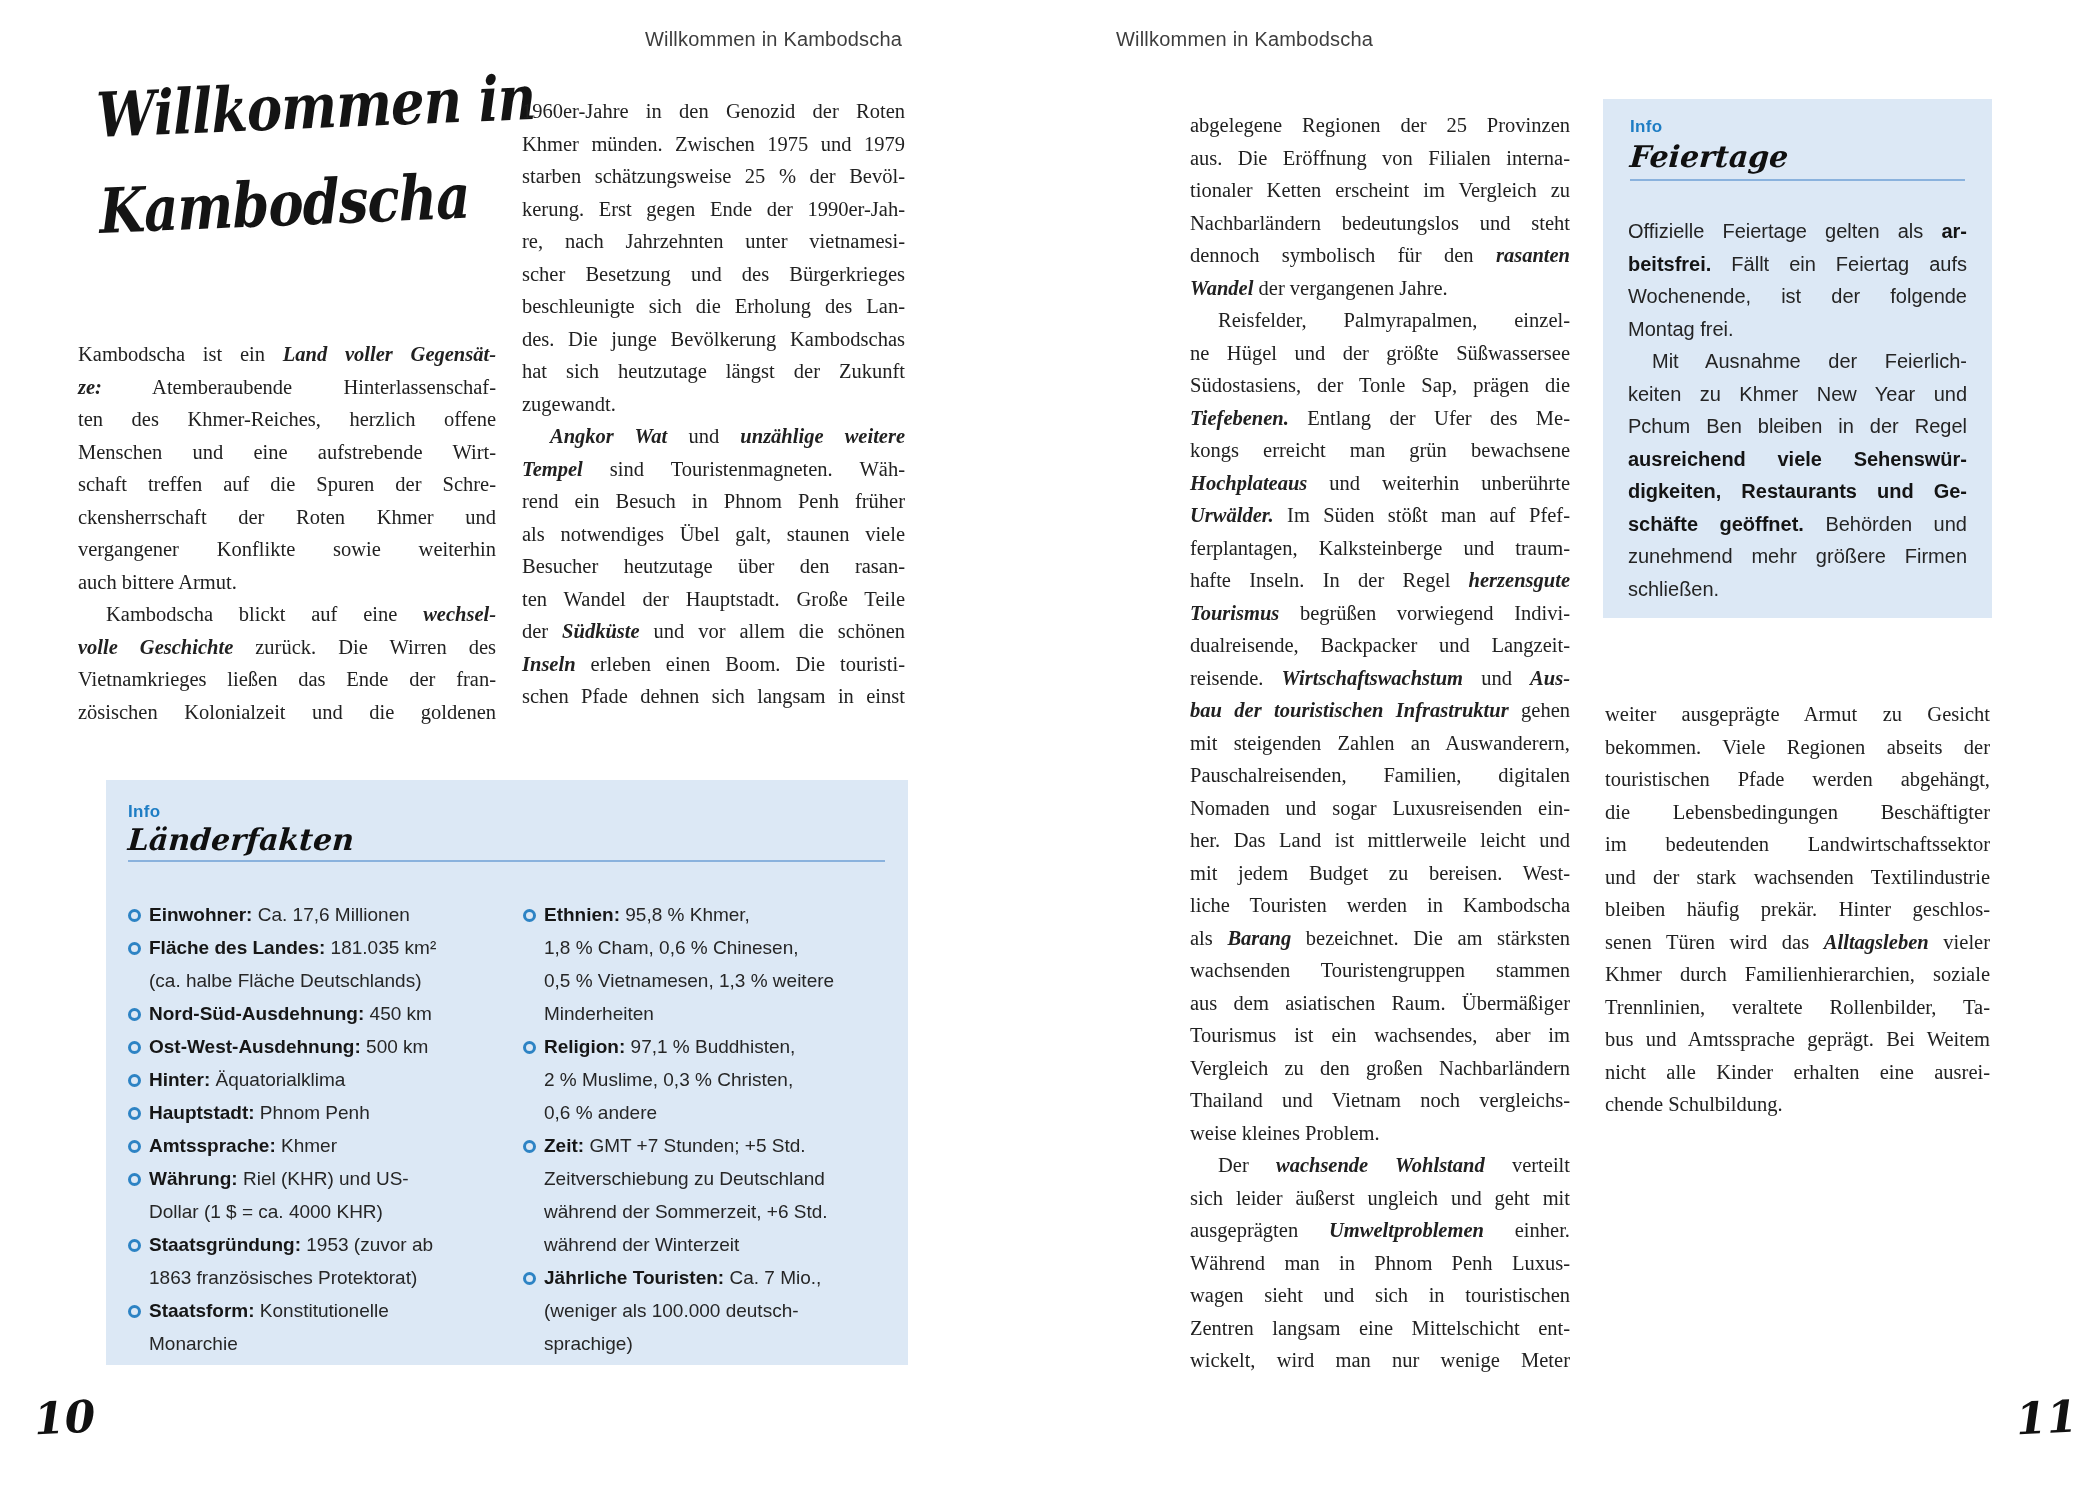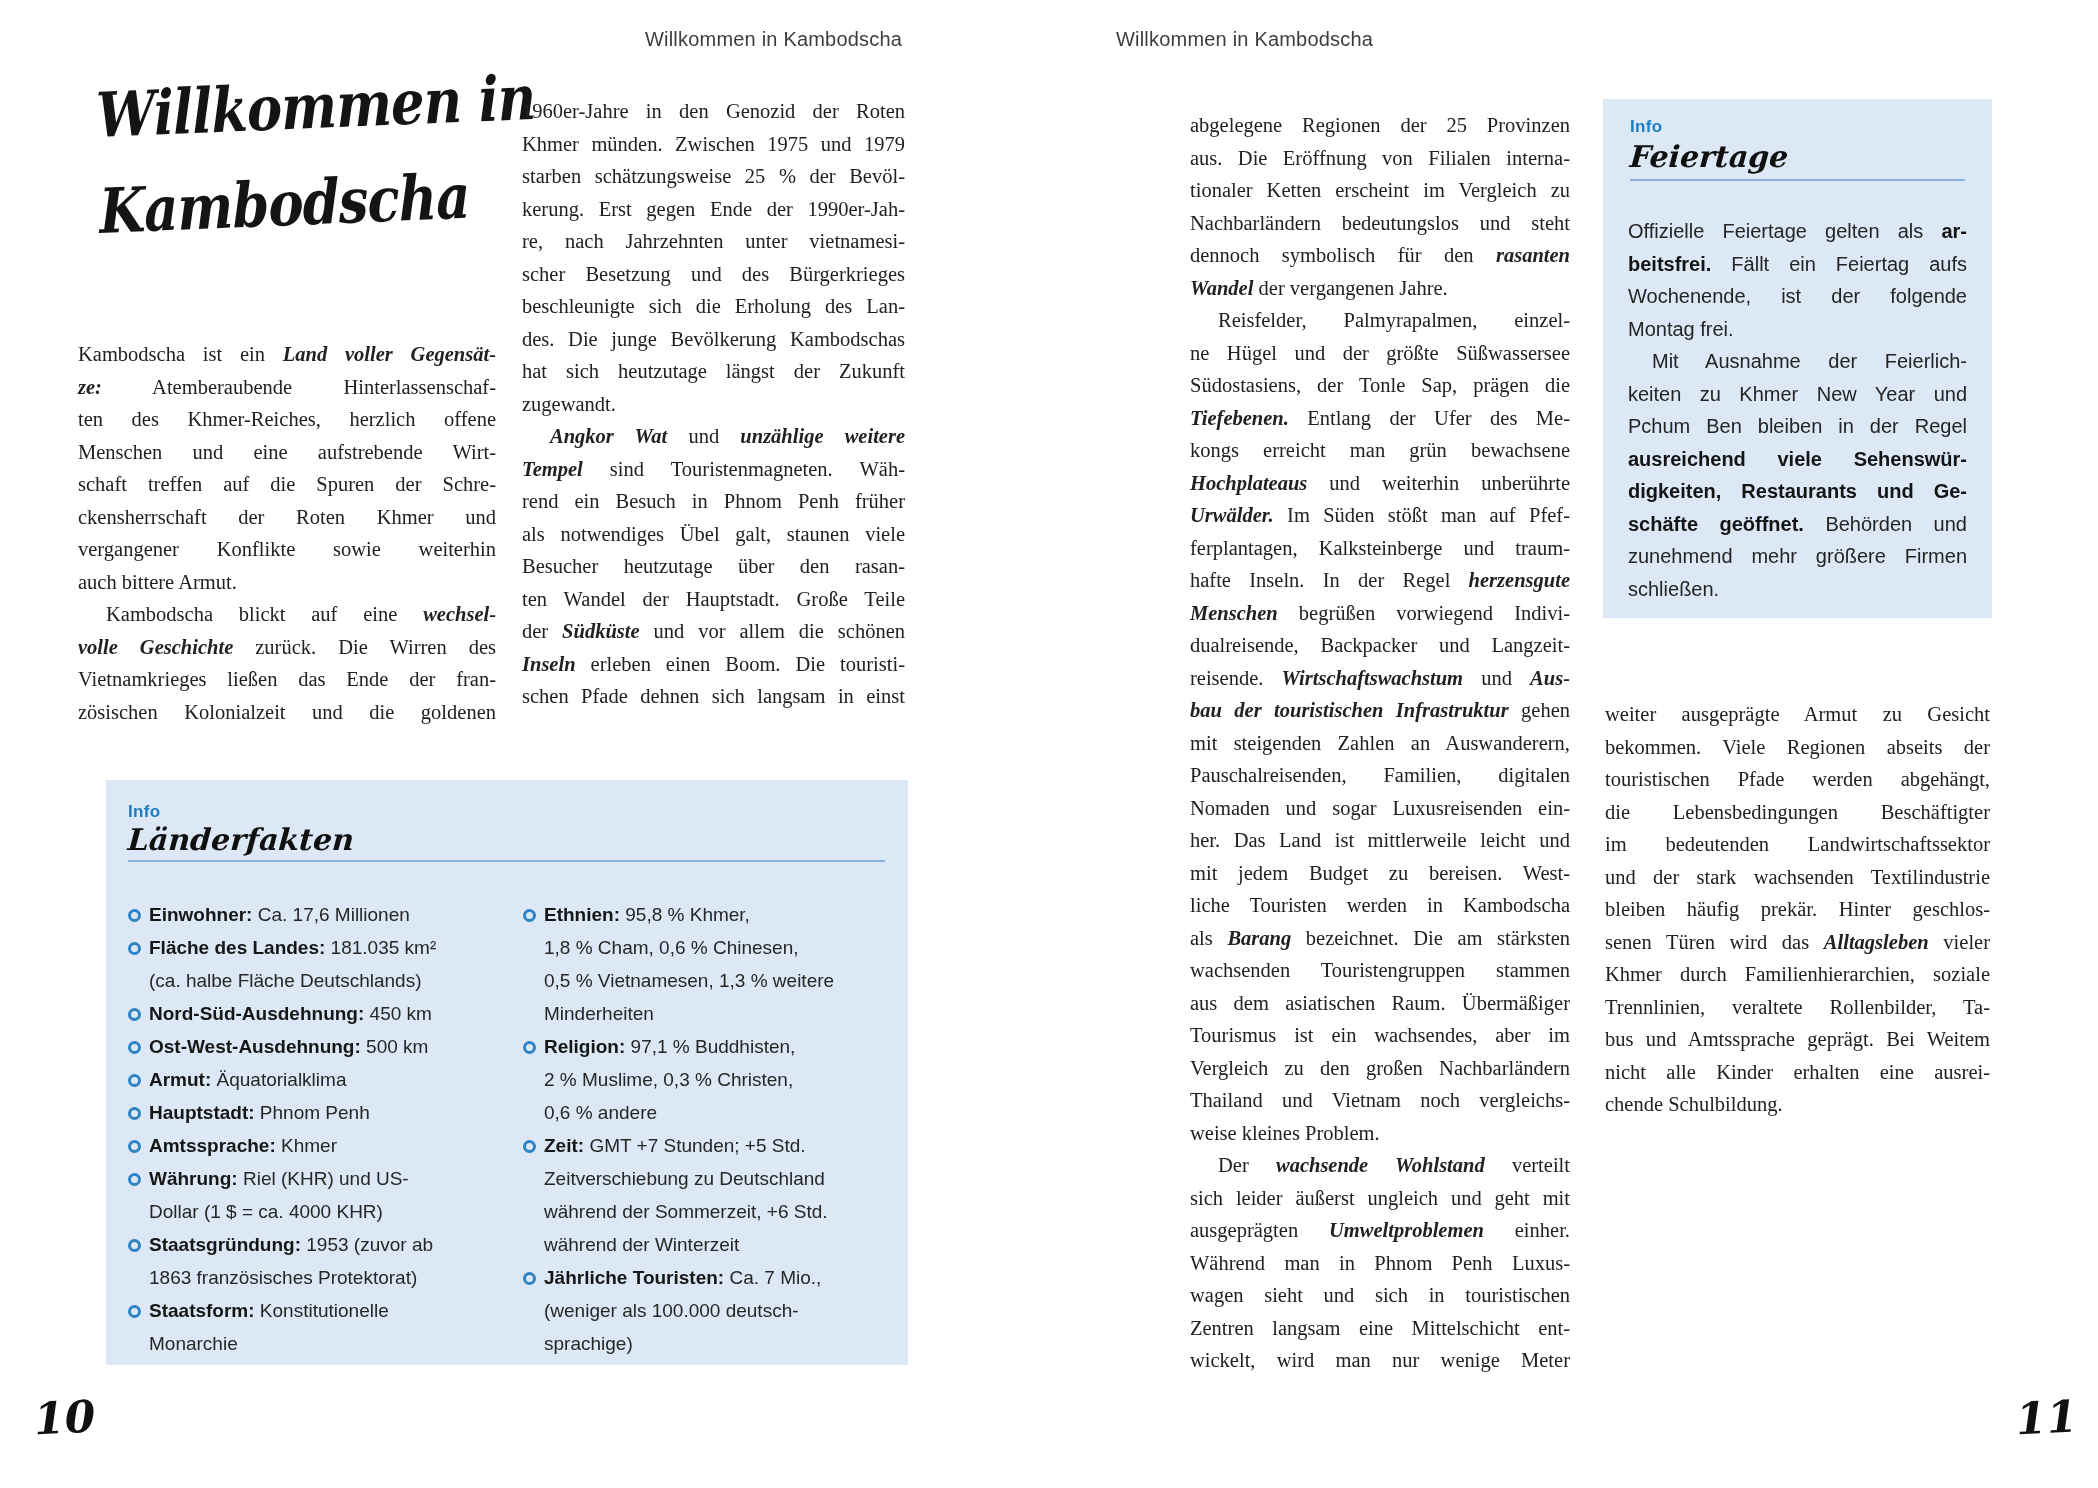--- a/index.html
+++ b/index.html
@@ -116,21 +116,21 @@
       <div class="ln end"><b>Wandel</b> der vergangenen Jahre.</div>
       <div class="ln ind">Reisfelder, Palmyrapalmen, einzel-</div>
       <div class="ln">ne Hügel und der größte Süßwassersee</div>
       <div class="ln">Südostasiens, der Tonle Sap, prägen die</div>
       <div class="ln"><b>Tiefebenen.</b> Entlang der Ufer des Me-</div>
       <div class="ln">kongs erreicht man grün bewachsene</div>
       <div class="ln"><b>Hochplateaus</b> und weiterhin unberührte</div>
       <div class="ln"><b>Urwälder.</b> Im Süden stößt man auf Pfef-</div>
       <div class="ln">ferplantagen, Kalksteinberge und traum-</div>
       <div class="ln">hafte Inseln. In der Regel <b>herzensgute</b></div>
-      <div class="ln"><b>Menschen</b> begrüßen vorwiegend Indivi-</div>
+      <div class="ln"><b>Tourismus</b> begrüßen vorwiegend Indivi-</div>
       <div class="ln">dualreisende, Backpacker und Langzeit-</div>
       <div class="ln">reisende. <b>Wirtschaftswachstum</b> und <b>Aus-</b></div>
       <div class="ln"><b>bau der touristischen Infrastruktur</b> gehen</div>
       <div class="ln">mit steigenden Zahlen an Auswanderern,</div>
       <div class="ln">Pauschalreisenden, Familien, digitalen</div>
       <div class="ln">Nomaden und sogar Luxusreisenden ein-</div>
       <div class="ln">her. Das Land ist mittlerweile leicht und</div>
       <div class="ln">mit jedem Budget zu bereisen. West-</div>
       <div class="ln">liche Touristen werden in Kambodscha</div>
       <div class="ln">als <b>Barang</b> bezeichnet. Die am stärksten</div>
@@ -180,21 +180,21 @@
         <div class="fact-item">
           <span class="bullet"></span>
           <div class="fact-text"><b>Nord-Süd-Ausdehnung:</b> 450 km</div>
         </div>
         <div class="fact-item">
           <span class="bullet"></span>
           <div class="fact-text"><b>Ost-West-Ausdehnung:</b> 500 km</div>
         </div>
         <div class="fact-item">
           <span class="bullet"></span>
-          <div class="fact-text"><b>Armut:</b> Äquatorialklima</div>
+          <div class="fact-text"><b>Hinter:</b> Äquatorialklima</div>
         </div>
         <div class="fact-item">
           <span class="bullet"></span>
           <div class="fact-text"><b>Hauptstadt:</b> Phnom Penh</div>
         </div>
         <div class="fact-item">
           <span class="bullet"></span>
           <div class="fact-text"><b>Amtssprache:</b> Khmer</div>
         </div>
         <div class="fact-item">

